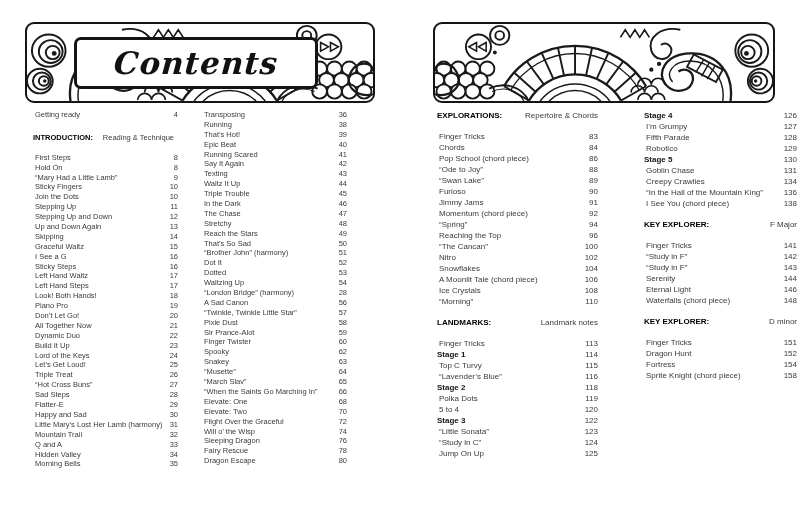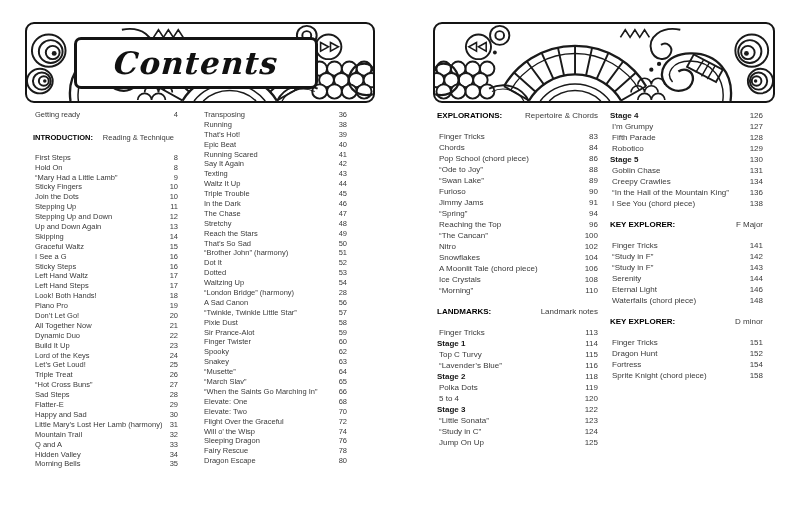--- a/index.html
+++ b/index.html
@@ -17,21 +17,21 @@
          background:#fff;border:3px solid #141414;border-radius:7px;
          display:flex;align-items:center;justify-content:center;}
   .contents-title{font-family:"DejaVu Serif",serif;font-style:italic;font-weight:bold;
                   font-size:31px;color:#111;letter-spacing:1px;transform:skewX(-4deg);}
 
   
   .col{position:absolute;display:flex;flex-direction:column;}
   .col-l1{left:33px;top:110px;width:145px;}
   .col-l2{left:202px;top:110px;width:145px;justify-content:flex-end;}
   .col-r1{left:437px;top:110px;width:161px;}
-  .col-r2{left:610px;top:110px;width:153px;}
+  .col-r2{left:644px;top:110px;width:153px;}
 
   .row{display:flex;justify-content:space-between;align-items:baseline;
        white-space:nowrap;flex:0 0 auto;}
   .left-col .row{height:9.9px;line-height:9.9px;font-size:7.5px;}
   .right-col .row{height:11px;line-height:11px;font-size:8px;}
 
   .t{padding-left:2px;}
   .p{margin-left:3px;text-align:right;}
   .entry.bold .t{padding-left:0;font-weight:bold;color:#141414;}
 
@@ -438,20 +438,24 @@
   </div>
       <div class="row entry">
     <span class="t">Furioso</span>
     <span class="p">90</span>
   </div>
       <div class="row entry">
     <span class="t">Jimmy Jams</span>
     <span class="p">91</span>
   </div>
       <div class="row entry">
+    <span class="t">Momentum (chord piece)</span>
+    <span class="p">92</span>
+  </div>
+      <div class="row entry">
     <span class="t">“Spring”</span>
     <span class="p">94</span>
   </div>
       <div class="row entry">
     <span class="t">Reaching the Top</span>
     <span class="p">96</span>
   </div>
       <div class="row entry">
     <span class="t">“The Cancan”</span>
     <span class="p">100</span>

